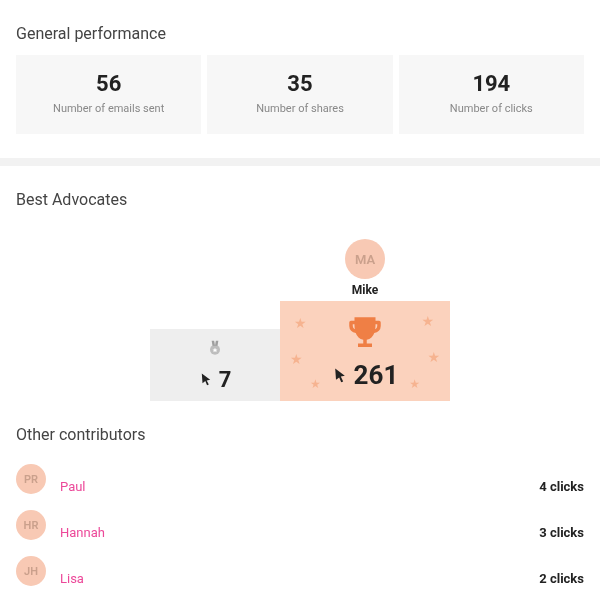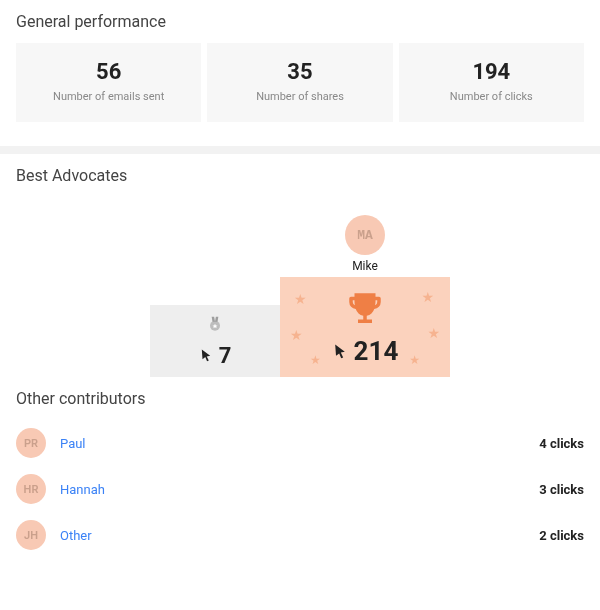--- a/index.html
+++ b/index.html
@@ -9,21 +9,21 @@
     height: 610px;
     font-family: -apple-system, "Segoe UI", Roboto, Arial, sans-serif;
     background: #ffffff;
     color: #333;
   }
   .section { padding: 0 16px; }
   h2.section-title {
     font-size: 16px;
     font-weight: 400;
     color: #444;
-    margin: 12px 0 12px 0;
+    margin: 24px 0 12px 0;
   }
   
   .cards {
     display: flex;
     gap: 6px;
   }
   .card {
     flex: 1;
     background: #f7f7f7;
     text-align: center;
@@ -94,25 +94,24 @@
     color: #caa08c;
     font-size: 12px;
     font-weight: 600;
     display: flex;
     align-items: center;
     justify-content: center;
   }
   .pod.center .avatar {
     width: 40px; height: 40px;
     font-size: 13px;
-    font-family: Liberation Mono, monospace;
   }
   .pod .name {
     font-size: 12px;
-    font-weight: 400;
+    font-weight: 700;
     color: #222;
     margin-top: 4px;
   }
   .medal {
     margin-bottom: 4px;
   }
   .clicks-row {
     display: inline-flex;
     align-items: center;
     gap: 6px;
@@ -139,29 +138,29 @@
   .star {
     position: absolute;
     color: #f4a77e;
     opacity: 0.7;
     z-index: 1;
   }
   
   .contrib-list { padding: 0 16px; }
   .contrib-row {
     display: flex;
-    align-items: center;
+    align-items: flex-end;
     padding: 8px 0;
   }
   .contrib-row .avatar {
     width: 30px; height: 30px;
     font-size: 11px;
     margin-right: 14px;
   }
-  .contrib-row .cname { font-size: 13px; color: #3b82f6; }
+  .contrib-row .cname { font-size: 13px; color: #ec4899; }
   .contrib-row .cclicks {
     font-size: 13px;
     font-weight: 700;
     color: #222;
   }
   .spacer { flex: 1; }
 </style>
 </head>
 <body>
 
@@ -222,21 +221,21 @@
         <span class="star" style="bottom:10px;right:30px;font-size:12px">★</span>
         <span class="trophy">
           <svg width="42" height="42" viewBox="0 0 24 24">
               <path d="M6 3 H18 V5 H20 A1 1 0 0 1 21 6 V8 A4 4 0 0 1 17.3 12 A6 6 0 0 1 13 15.9 V18 H16 V20 H8 V18 H11 V15.9 A6 6 0 0 1 6.7 12 A4 4 0 0 1 3 8 V6 A1 1 0 0 1 4 5 H6 Z M6 7 H5 V8 A2 2 0 0 0 6.3 9.9 A7 7 0 0 1 6 8 Z M18 7 V8 A7 7 0 0 1 17.7 9.9 A2 2 0 0 0 19 8 V7 Z" fill="#ef7f45"></path>
             </svg>
         </span>
         <div class="clicks-row">
           <svg class="cursor-ico" viewBox="0 0 20 20">
               <path d="M4 2 L16 11 L11 12 L14 18 L11.5 19 L9 13 L5 16 Z" fill="#222"></path>
             </svg>
-          <span>214</span>
+          <span>261</span>
         </div>
       </div>
     </div>
 
 
   </div>
 </div>
 
 <div class="contrib-list">
   <h2 class="section-title">Other contributors</h2>
@@ -248,17 +247,17 @@
     <div class="cclicks">4 clicks</div>
   </div>
   <div class="contrib-row">
     <div class="avatar">HR</div>
     <div class="cname">Hannah</div>
     <div class="spacer"></div>
     <div class="cclicks">3 clicks</div>
   </div>
   <div class="contrib-row">
     <div class="avatar">JH</div>
-    <div class="cname">Other</div>
+    <div class="cname">Lisa</div>
     <div class="spacer"></div>
     <div class="cclicks">2 clicks</div>
   </div>
 </div>
 
 </body></html>

